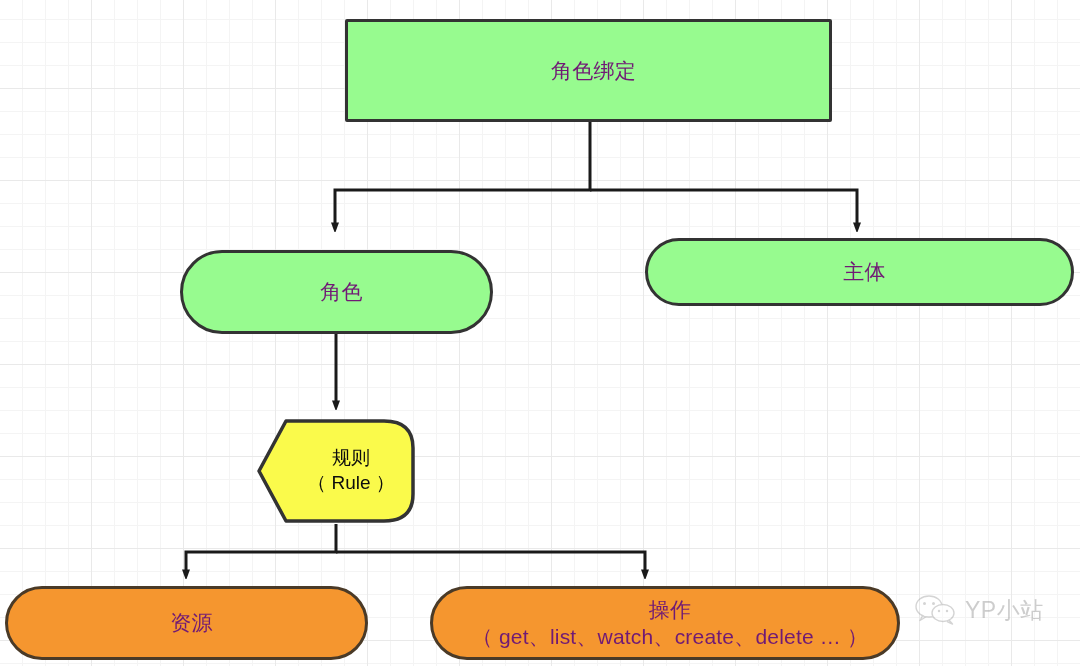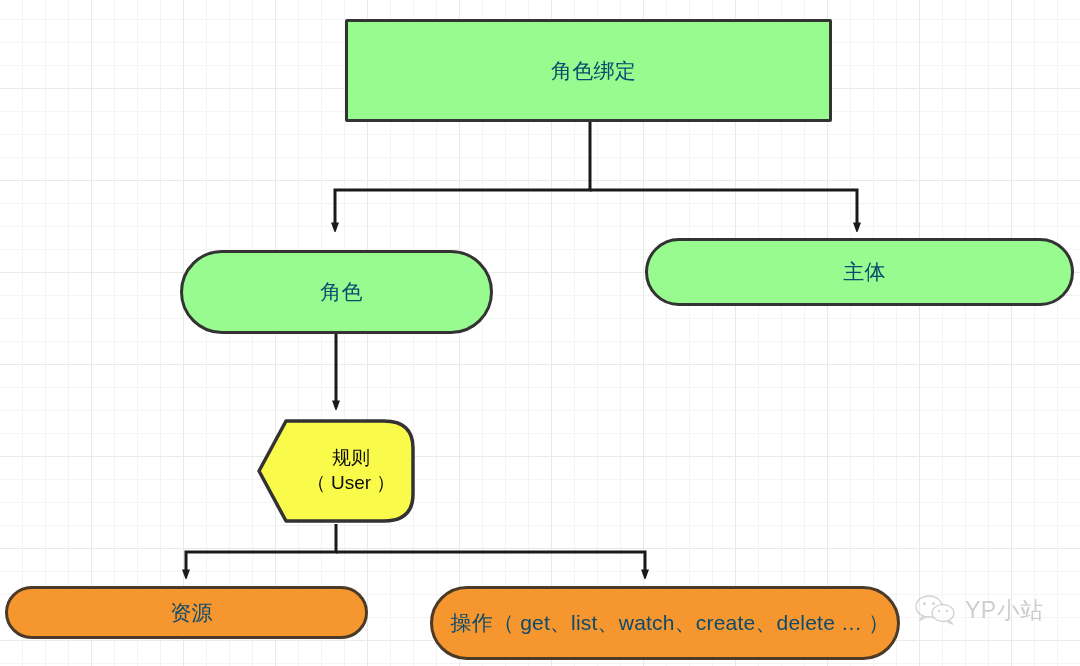--- a/index.html
+++ b/index.html
@@ -40,25 +40,25 @@
     width: 1080px;
     height: 666px;
     pointer-events: none;
   }
 
   
   .node {
     position: absolute;
     box-sizing: border-box;
     display: flex;
-    flex-direction: row;
+    flex-direction: column;
     align-items: center;
     justify-content: center;
     text-align: center;
-    color: #0c4a6e;
+    color: #701a75;
     line-height: 1.30;
     letter-spacing: 0.2px;
     padding-left: 10px;
   }
   .node .l1 { font-size: 21px; }
   .node .l2 { font-size: 21px; }
 
   .rect {
     border: 3px solid #333333;
     background: #97fb8f;
@@ -167,25 +167,25 @@
   <div class="node rounded" id="node-subject" style="left:645px; top:238px; width:429px; height:68px;">
     <div class="l1">主体</div>
   </div>
 
   <div id="node-rule">
     <svg class="hex-svg" width="160" height="106" viewBox="0 0 160 106">
       <path d="M 30,3 L 128,3 Q 157,3 157,30 L 157,76 Q 157,103 128,103 L 30,103 L 3,53 Z" fill="#fafa4b" stroke="#333333" stroke-width="3.5" stroke-linejoin="round"></path>
     </svg>
     <div class="hex-label">
       <div class="l1">规则</div>
-      <div class="l2">（ User ）</div>
+      <div class="l2">（ Rule ）</div>
     </div>
   </div>
 
-  <div class="node orange" id="node-resource" style="left:5px; top:586px; width:363px; height:53px;text-align:center;">
+  <div class="node orange" id="node-resource" style="left:5px; top:586px; width:363px; height:74px;text-align:center;">
     <div class="l1">资源</div>
   </div>
 
   <div class="node orange" id="node-operation" style="left:430px; top:586px; width:470px; height:74px;">
     <div class="l1">操作</div>
     <div class="l2">（ get、list、watch、create、delete … ）</div>
   </div>
 
   <div id="watermark">
     <svg width="42" height="32" viewBox="0 0 42 32">

